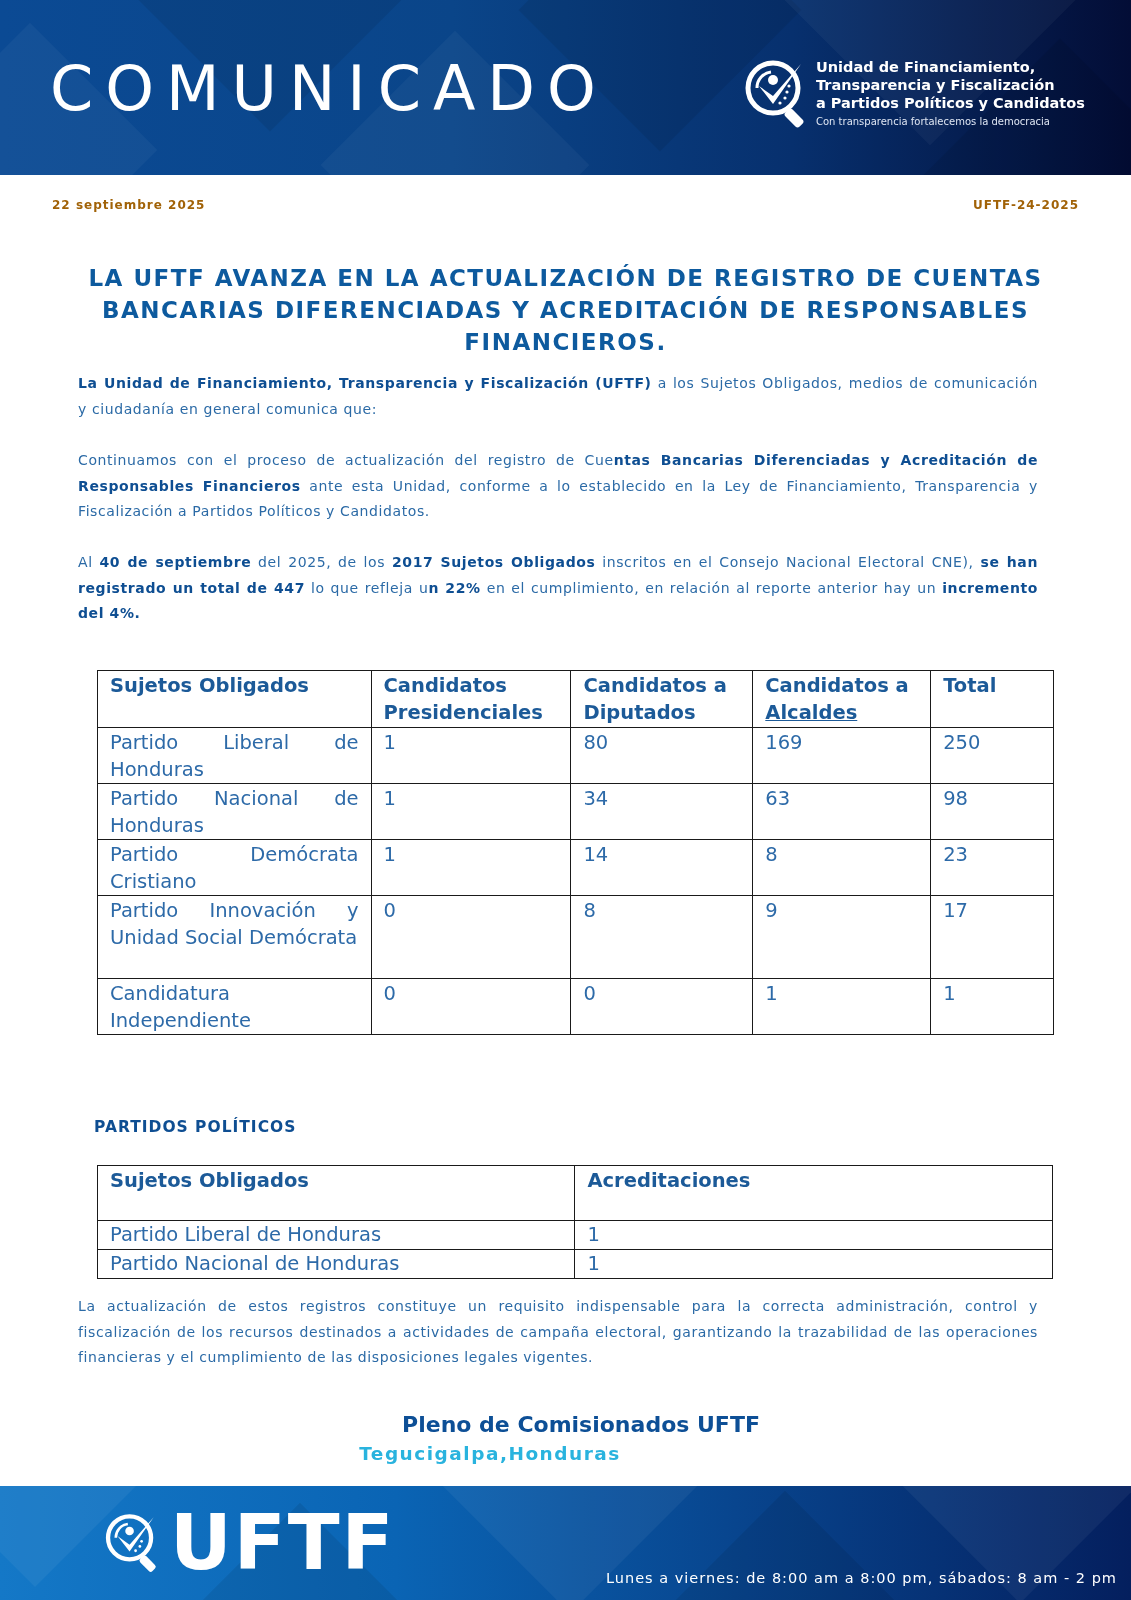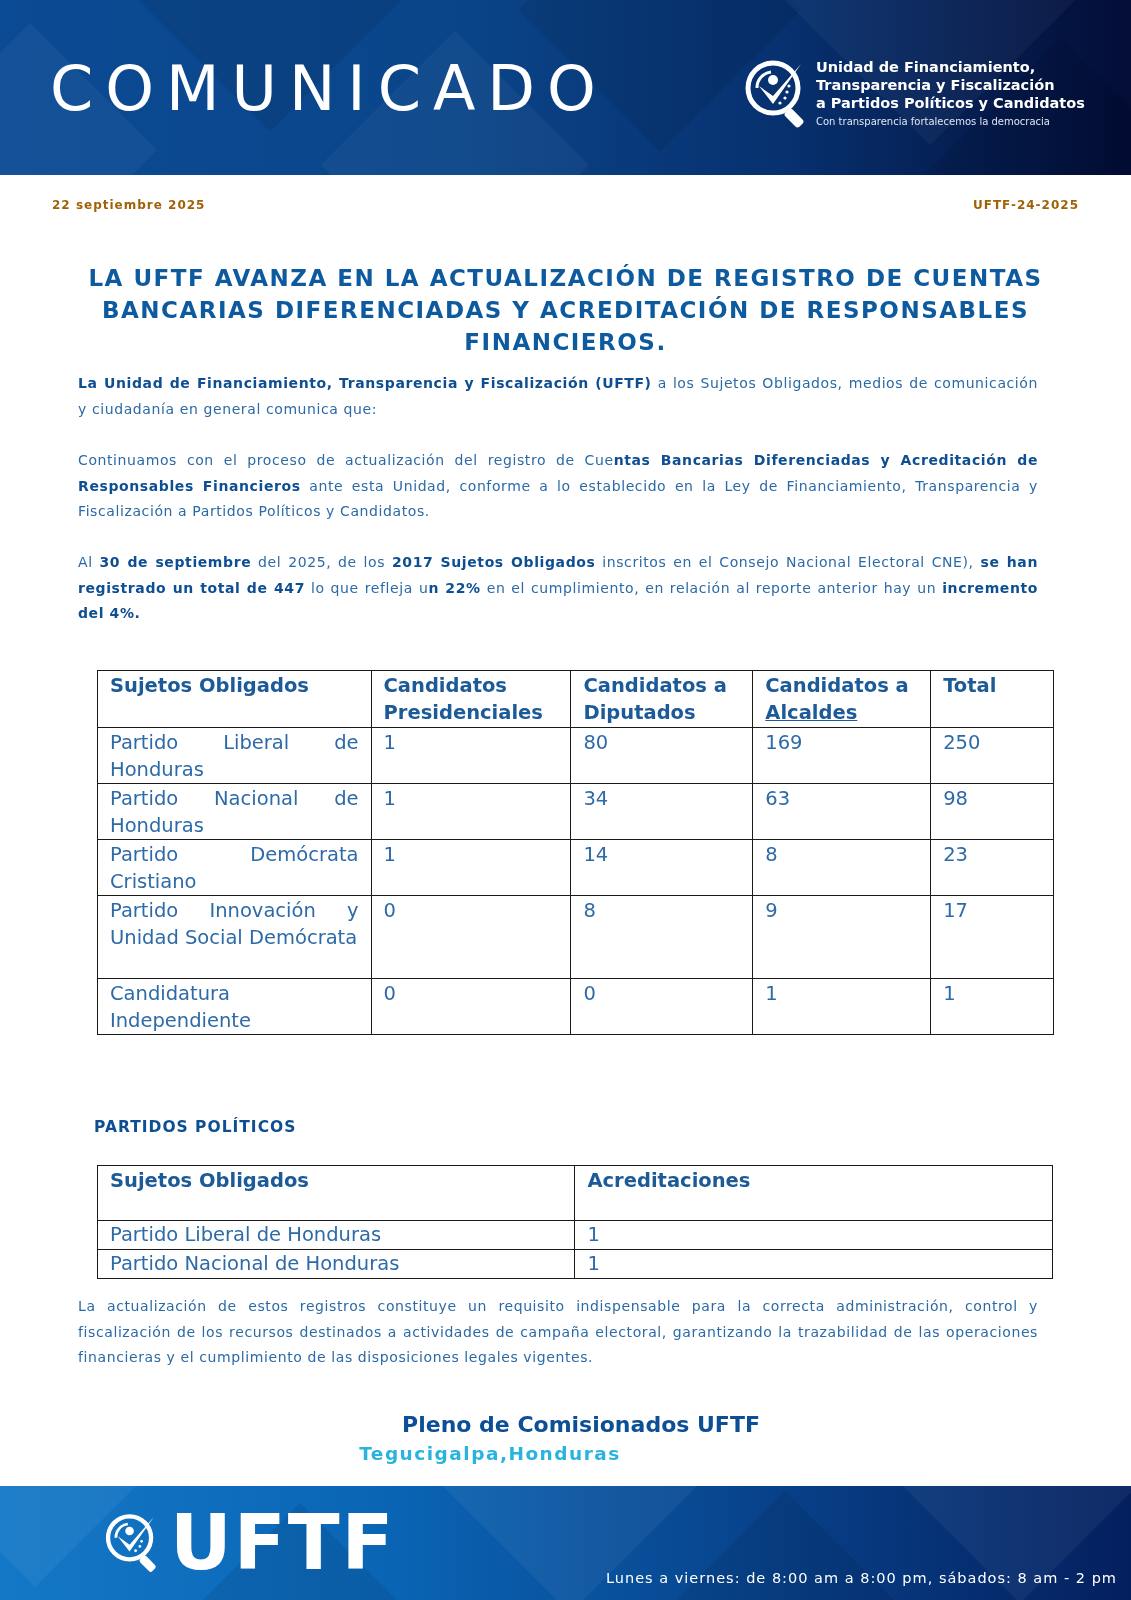--- a/index.html
+++ b/index.html
@@ -150,21 +150,21 @@
 
 <div class="meta-date">22 septiembre 2025</div>
 <div class="meta-ref">UFTF-24-2025</div>
 
 <div class="headline">LA UFTF AVANZA EN LA ACTUALIZACIÓN DE REGISTRO DE CUENTAS BANCARIAS DIFERENCIADAS Y ACREDITACIÓN DE RESPONSABLES FINANCIEROS.</div>
 
 <div class="para p1"><b>La Unidad de Financiamiento, Transparencia y Fiscalización (UFTF)</b><span> a los Sujetos Obligados, medios de comunicación y ciudadanía en general comunica que:</span></div>
 
 <div class="para p2"><span>Continuamos con el proceso de actualización del registro de Cue</span><b>ntas Bancarias Diferenciadas y Acreditación de Responsables Financieros</b><span> ante esta Unidad, conforme a lo establecido en la Ley de Financiamiento, Transparencia y Fiscalización a Partidos Políticos y Candidatos.</span></div>
 
-<div class="para p3"><span>Al </span><b>30 de septiembre</b><span> del 2025, de los </span><b>2017 Sujetos Obligados</b><span> inscritos en el Consejo Nacional Electoral CNE), </span><b>se han registrado un total de 447</b><span> lo que refleja u</span><b>n 22%</b><span> en el cumplimiento, en relación al reporte anterior hay un </span><b>incremento del 4%.</b></div>
+<div class="para p3"><span>Al </span><b>40 de septiembre</b><span> del 2025, de los </span><b>2017 Sujetos Obligados</b><span> inscritos en el Consejo Nacional Electoral CNE), </span><b>se han registrado un total de 447</b><span> lo que refleja u</span><b>n 22%</b><span> en el cumplimiento, en relación al reporte anterior hay un </span><b>incremento del 4%.</b></div>
 
 <table class="t1">
   <colgroup>
       <col class="c1">
       <col class="c2">
       <col class="c3">
       <col class="c4">
       <col class="c5">
     </colgroup>
   <tbody>

